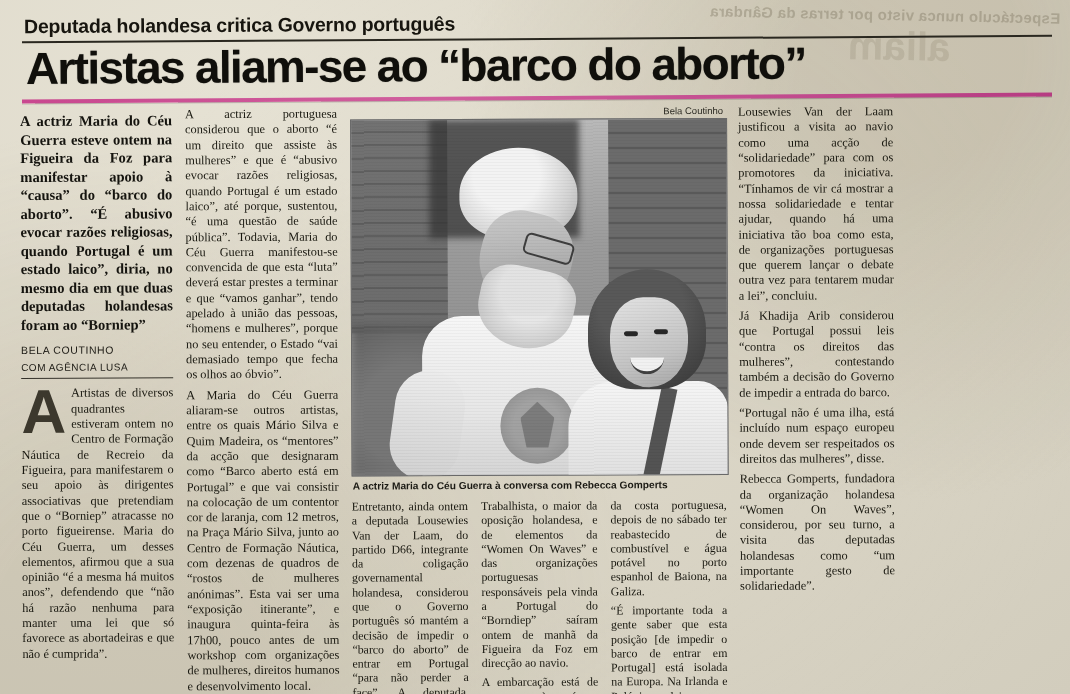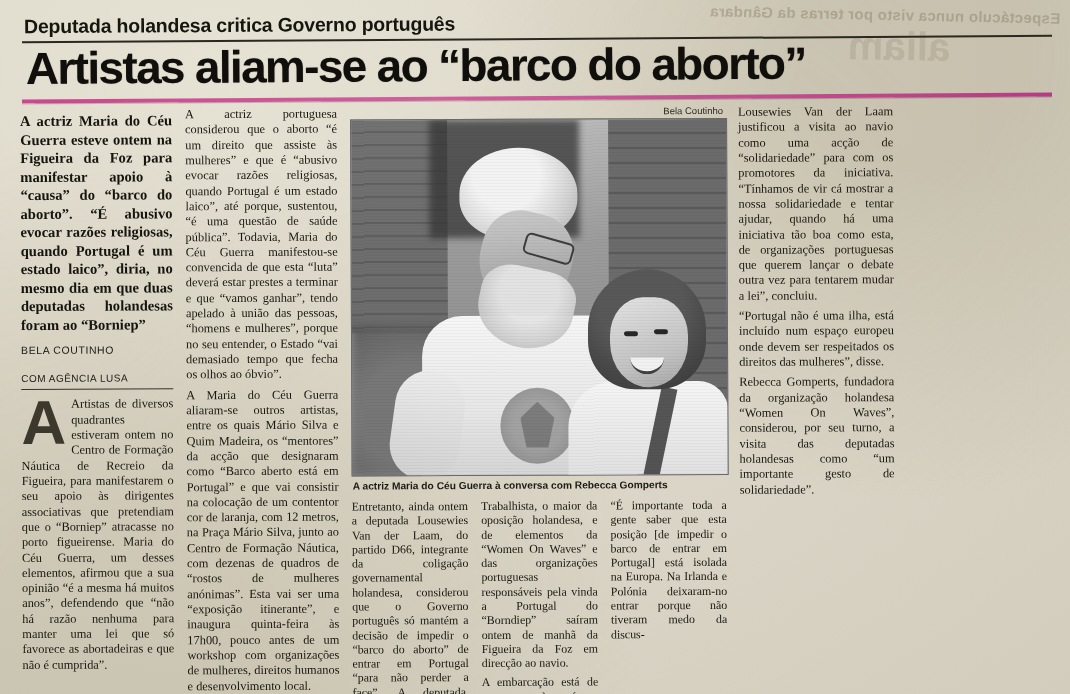--- a/index.html
+++ b/index.html
@@ -91,21 +91,21 @@
     font-weight:600;
     text-align:justify;
     color:#15140f;
     margin-top:4px;
   }
   .byline{
     font-family:"Liberation Sans", sans-serif;
     font-size:10.5px;letter-spacing:.6px;
     margin-top:10px;color:#1d1b15;
   }
-  .byline .b2{font-size:10px;letter-spacing:.5px;display:block;margin-top:17px;}
+  .byline .b2{font-size:10px;letter-spacing:.5px;display:block;margin-top:6px;}
   .byline-rule{height:1px;background:#35322a;width:100%;margin:5px 0 7px 0;}
 
   p.body{
     font-size:12.4px;line-height:1.235;text-align:justify;
     margin:0 0 5px 0;color:#18170f;
     hyphens:auto;
   }
   .dropcap-para{position:relative;}
   .dropcap{
     float:left;
@@ -245,26 +245,28 @@
 
         <div class="mid-cols">
           <div class="mid-col">
             <p class="body">Entretanto, ainda ontem a deputada Lousewies Van der Laam, do partido D66, integrante da coligação governamental holandesa, considerou que o Governo português só mantém a decisão de impedir o “barco do aborto” de entrar em Portugal “para não perder a face”. A deputada, acompanhada de Khadija Arib, do Partido</p>
           </div>
           <div class="mid-col">
             <p class="body">Trabalhista, o maior da oposição holandesa, e de elementos da “Women On Waves” e das organizações portuguesas responsáveis pela vinda a Portugal do “Borndiep” saíram ontem de manhã da Figueira da Foz em direcção ao navio.</p>
             <p class="body">A embarcação está de regresso às águas internacionais ao largo</p>
           </div>
           <div class="mid-col">
+            <p class="body">da costa portuguesa, depois de no sábado ter reabastecido de combustível e água potável no porto espanhol de Baiona, na Galiza.</p>
             <p class="body">“É importante toda a gente saber que esta posição [de impedir o barco de entrar em Portugal] está isolada na Europa. Na Irlanda e Polónia deixaram-no entrar porque não tiveram medo da discus-</p>
           </div>
         </div>
       </div>
 
       <div class="col c6">
         <p class="body">Lousewies Van der Laam justificou a visita ao navio como uma acção de “solidariedade” para com os promotores da iniciativa. “Tínhamos de vir cá mostrar a nossa solidariedade e tentar ajudar, quando há uma iniciativa tão boa como esta, de organizações portuguesas que querem lançar o debate outra vez para tentarem mudar a lei”, concluiu.</p>
+        <p class="body">Já Khadija Arib considerou que Portugal possui leis “contra os direitos das mulheres”, contestando também a decisão do Governo de impedir a entrada do barco.</p>
         <p class="body">“Portugal não é uma ilha, está incluído num espaço europeu onde devem ser respeitados os direitos das mulheres”, disse.</p>
         <p class="body">Rebecca Gomperts, fundadora da organização holandesa “Women On Waves”, considerou, por seu turno, a visita das deputadas holandesas como “um importante gesto de solidariedade”.</p>
       </div>
 
     </div>
   </div>
 </div>
 
 </body></html>

